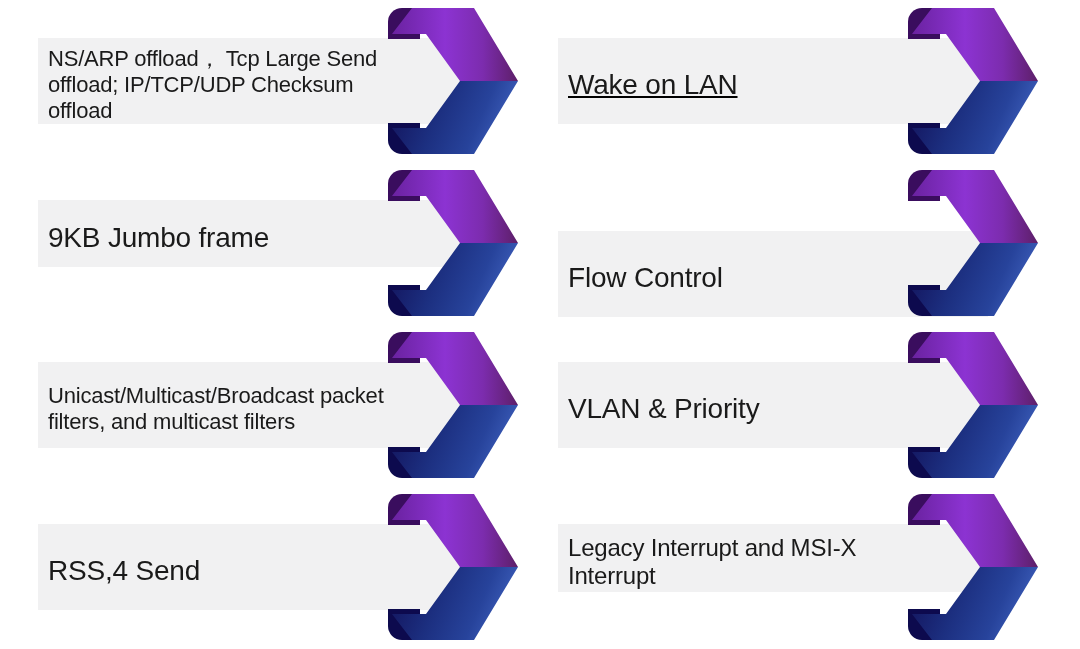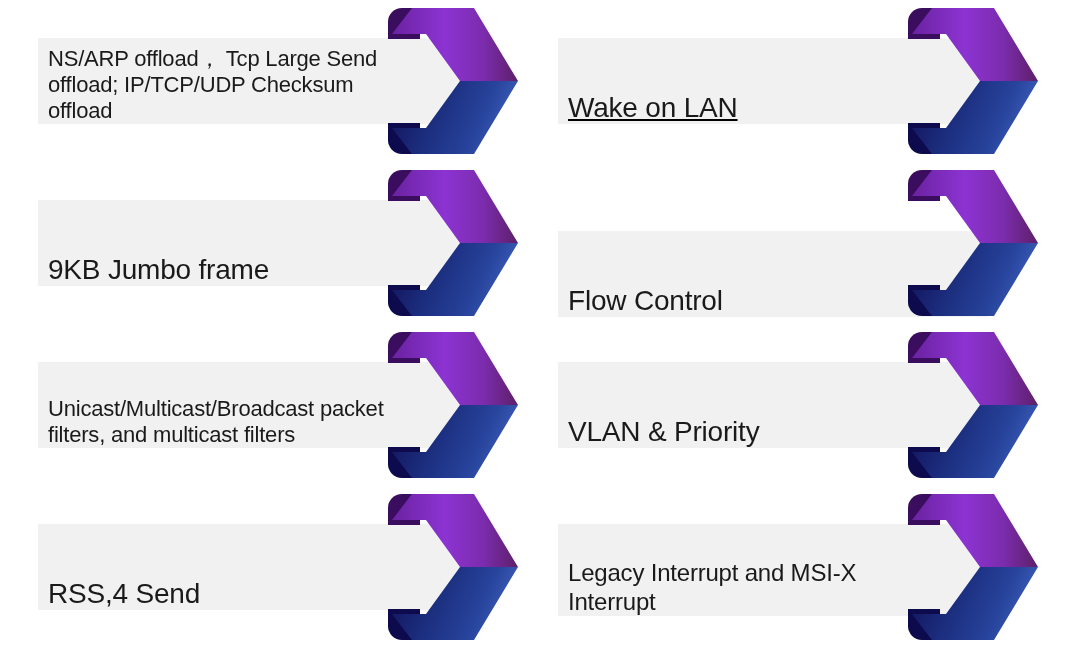--- a/index.html
+++ b/index.html
@@ -15,21 +15,21 @@
     position: relative;
     width: 1080px;
     height: 649px;
     background: #ffffff;
   }
   .feature-item { position: absolute; }
   .bar {
     position: absolute;
     background: var(--bar-bg);
     display: flex;
-    align-items: flex-end;
+    align-items: center;
     box-sizing: border-box;
     padding: 8px 55px 0 10px;
     width: 430px;
     height: 86px;
   }
   .label {
     color: var(--text-color);
     line-height: 1.18;
     letter-spacing: -0.2px;
   }
@@ -95,21 +95,21 @@
       </div>
       <svg class="arrow" viewBox="0 0 130 146" aria-hidden="true" style="left: 908px; top: 8px; width: 130px; height: 146px;">
         <path class="fold-top" d="M14 0 H32 V31 H0 V14 A14 14 0 0 1 14 0 Z"></path>
         <path class="fold-bottom" d="M0 115 H32 V146 H14 A14 14 0 0 1 0 132 V115 Z"></path>
         <path class="band-purple" d="M24 0 L86 0 L130 73 L72 73 L38 26 L4 26 Z"></path>
         <path class="band-blue" d="M24 146 L86 146 L130 73 L72 73 L38 120 L4 120 Z"></path>
       </svg>
     </div>
 
     <div class="feature-item">
-      <div class="bar" style="left: 38px; top: 200px; width: 430px; height: 86px;">
+      <div class="bar" style="left: 38px; top: 200px; width: 430px; height: 67px;">
         <span class="label size-large">9KB Jumbo frame</span>
       </div>
       <svg class="arrow" viewBox="0 0 130 146" aria-hidden="true" style="left: 388px; top: 170px; width: 130px; height: 146px;">
         <path class="fold-top" d="M14 0 H32 V31 H0 V14 A14 14 0 0 1 14 0 Z"></path>
         <path class="fold-bottom" d="M0 115 H32 V146 H14 A14 14 0 0 1 0 132 V115 Z"></path>
         <path class="band-purple" d="M24 0 L86 0 L130 73 L72 73 L38 26 L4 26 Z"></path>
         <path class="band-blue" d="M24 146 L86 146 L130 73 L72 73 L38 120 L4 120 Z"></path>
       </svg>
     </div>
 
@@ -155,21 +155,21 @@
       </div>
       <svg class="arrow" viewBox="0 0 130 146" aria-hidden="true" style="left: 388px; top: 494px; width: 130px; height: 146px;">
         <path class="fold-top" d="M14 0 H32 V31 H0 V14 A14 14 0 0 1 14 0 Z"></path>
         <path class="fold-bottom" d="M0 115 H32 V146 H14 A14 14 0 0 1 0 132 V115 Z"></path>
         <path class="band-purple" d="M24 0 L86 0 L130 73 L72 73 L38 26 L4 26 Z"></path>
         <path class="band-blue" d="M24 146 L86 146 L130 73 L72 73 L38 120 L4 120 Z"></path>
       </svg>
     </div>
 
     <div class="feature-item">
-      <div class="bar" style="left: 558px; top: 524px; width: 430px; height: 92px;">
+      <div class="bar" style="left: 558px; top: 524px; width: 430px; height: 68px;">
         <span class="label size-medium">Legacy Interrupt and MSI-X Interrupt</span>
       </div>
       <svg class="arrow" viewBox="0 0 130 146" aria-hidden="true" style="left: 908px; top: 494px; width: 130px; height: 146px;">
         <path class="fold-top" d="M14 0 H32 V31 H0 V14 A14 14 0 0 1 14 0 Z"></path>
         <path class="fold-bottom" d="M0 115 H32 V146 H14 A14 14 0 0 1 0 132 V115 Z"></path>
         <path class="band-purple" d="M24 0 L86 0 L130 73 L72 73 L38 26 L4 26 Z"></path>
         <path class="band-blue" d="M24 146 L86 146 L130 73 L72 73 L38 120 L4 120 Z"></path>
       </svg>
     </div>
   </div>

